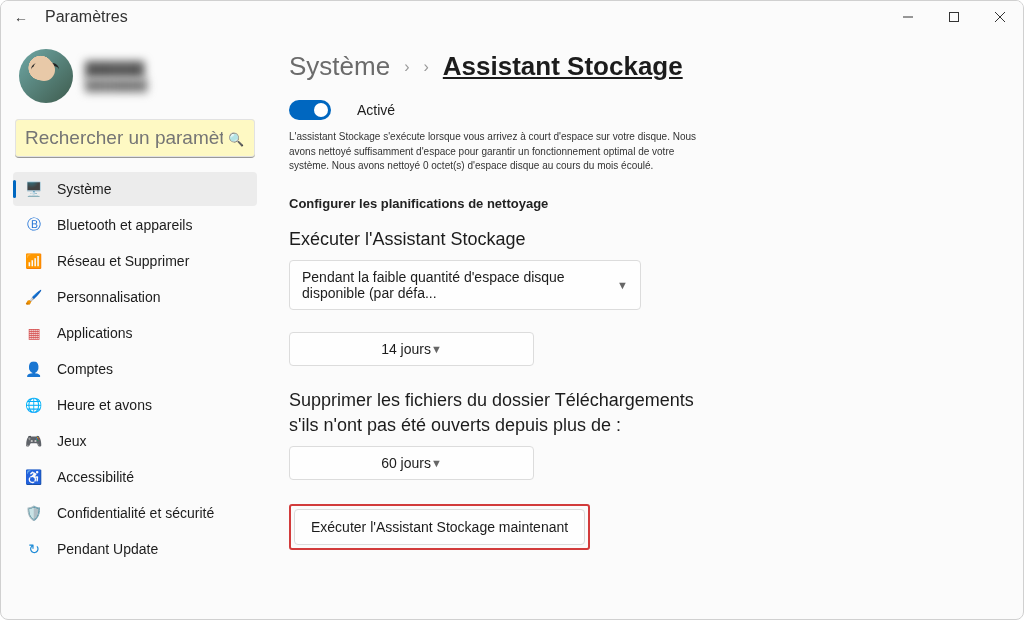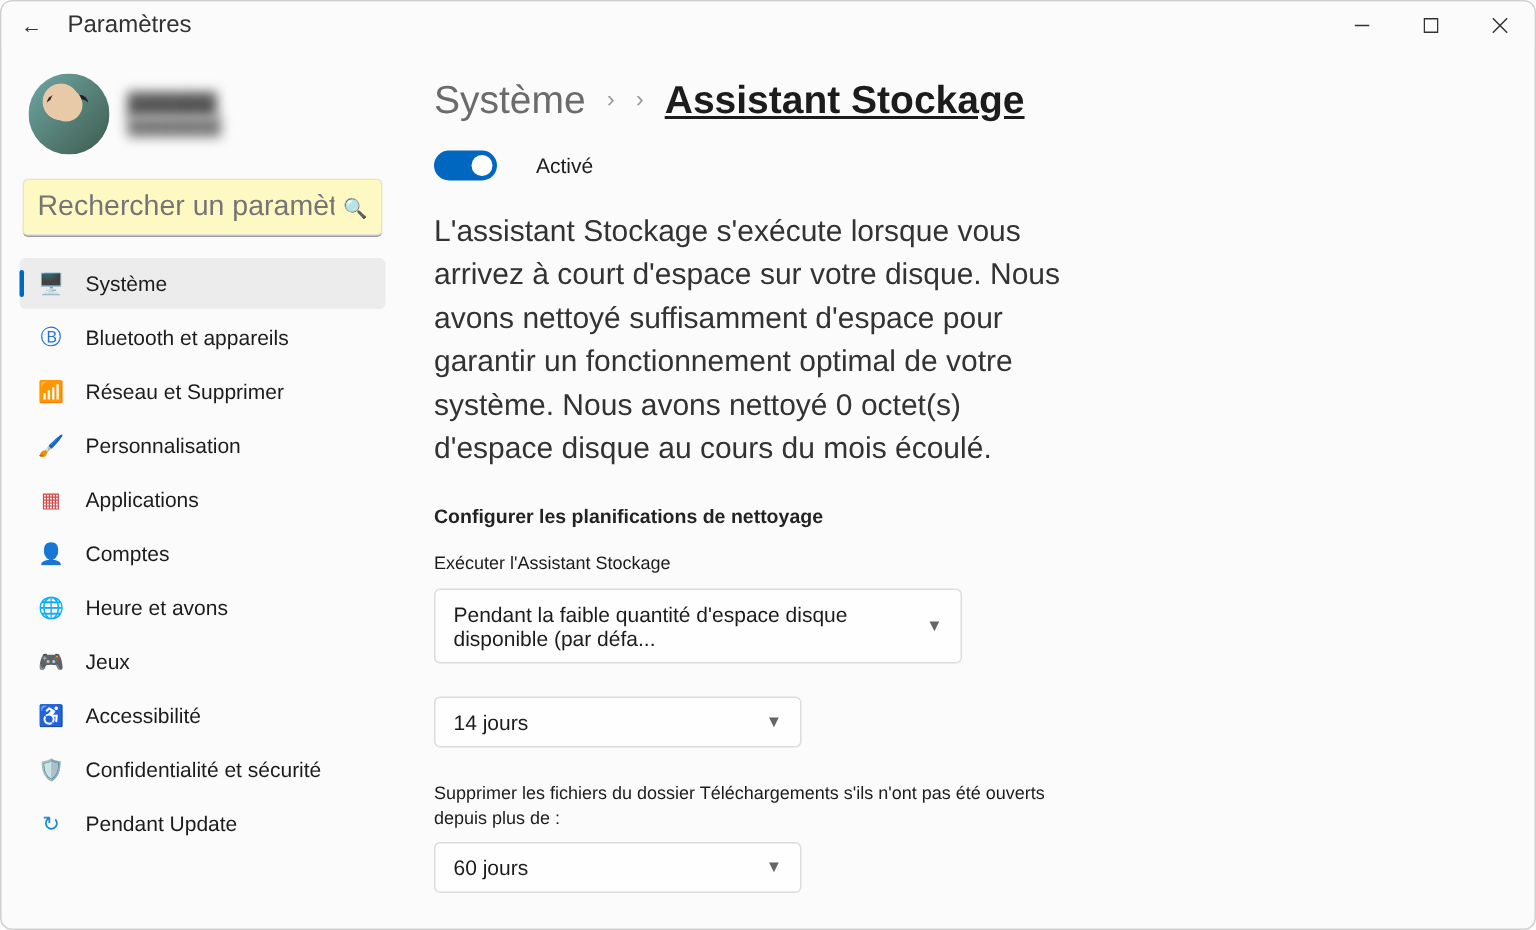--- a/index.html
+++ b/index.html
@@ -59,26 +59,26 @@
   .crumb { color: #6b6b6b; cursor: pointer; }
   .crumb-sep { color: #9a9a9a; font-size: 16px; }
   .crumb-current { color: #1c1c1c; font-weight: 600; text-decoration: underline; }
   .toggle-row { display: flex; align-items: center; gap: 26px; margin-bottom: 0; }
   .toggle {
     width: 42px; height: 20px; border-radius: 11px; background: #0067c0; position: relative;
     cursor: pointer;
   }
   .toggle::after { content: ""; position: absolute; right: 3px; top: 3px; width: 14px; height: 14px; background: #fff; border-radius: 50%; }
   .toggle-label { font-size: 14px; }
-  .desc { font-size: 20px; color: #333; max-width: 420px; line-height: 1.45; margin-bottom: 22px; }
+  .desc { font-size: 10px; color: #333; max-width: 420px; line-height: 1.45; margin-bottom: 22px; }
   .section-h { font-size: 13px; font-weight: 600; margin: 2px 0 16px; color: #222; }
   .field { margin-bottom: 22px; max-width: 415px; }
-  .field-label { font-size: 12px; margin-bottom: 8px; line-height: 1.4; }
+  .field-label { font-size: 18px; margin-bottom: 8px; line-height: 1.4; }
   .select { display: flex; align-items: center; justify-content: space-between; border: 1px solid #dcdcdc; border-radius: 4px; padding: 8px 12px; font-size: 14px; background: #fefefe; cursor: pointer; }
-  .select.small { width: 245px; }
+  .select.small { width: 245px; justify-content: center; }
   .select .chev { color: #666; font-size: 11px; }
   .run-btn {
     display: inline-block; padding: 9px 16px; font-size: 14px; background: #fefefe;
     border: 1px solid #dcdcdc; border-radius: 4px; cursor: pointer;
   }
   .highlight-box { border: 2px solid #d23b3b; border-radius: 3px; display: inline-block; padding: 3px; margin-top: 2px; }
 </style>
 </head>
 <body>
 

